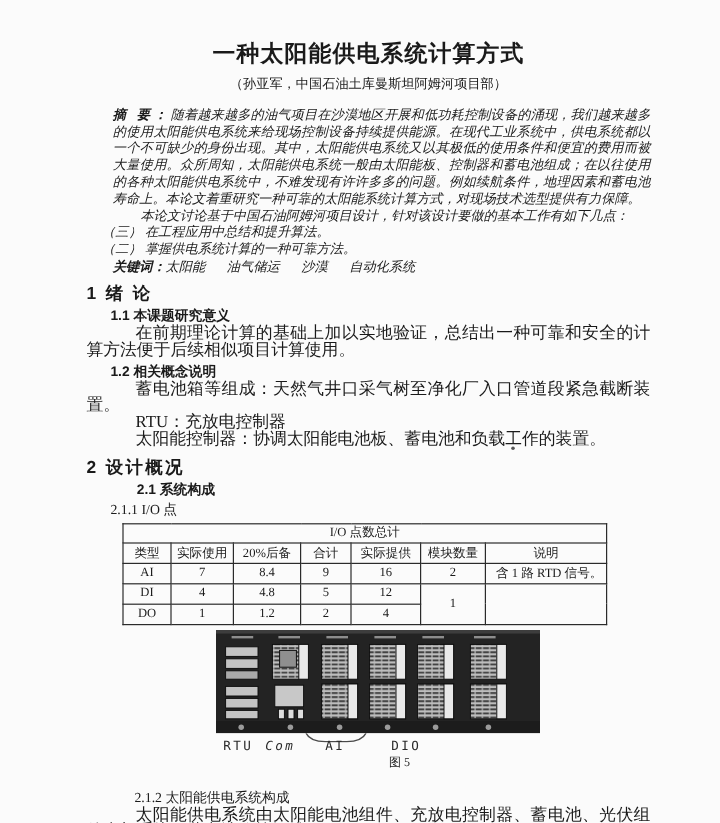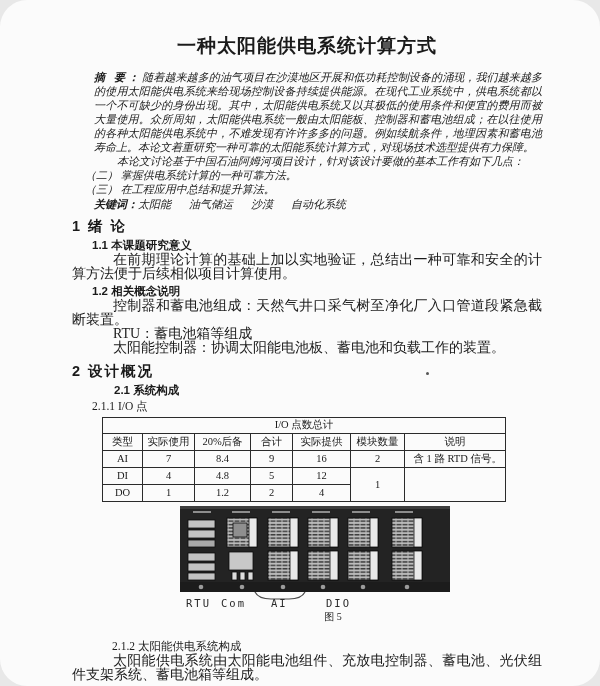--- a/index.html
+++ b/index.html
@@ -1,21 +1,20 @@
 <!DOCTYPE html>
 <html><head>
 <meta charset="utf-8">
 <style>
   html,body{margin:0;padding:0;background:#e8e8e8;}
   .page{
     position:relative;width:600px;height:686px;box-sizing:border-box;
     background:#fbfbfb;color:#1a1a1a;overflow:hidden;
     padding:34px 58px 0 72px;
     font-family:"Liberation Serif","DejaVu Serif",serif;
-    border-radius:27px;
   }
   .title{
     text-align:center;font-family:"Liberation Sans","DejaVu Sans",sans-serif;
     font-weight:bold;font-size:19px;line-height:24px;letter-spacing:1px;
   }
   .author{text-align:center;font-size:11px;line-height:14px;margin-top:5px;}
   p{margin:0;}
   .abstract{
     margin:12px 0 0 22px;font-size:11px;line-height:14px;text-align:justify;
     font-style:italic;
@@ -51,48 +50,49 @@
   .io-table td.note{text-align:right;padding-left:6px;}
   .t-caption{width:404px;margin:1px 0 0 30px;text-align:center;font-size:10px;line-height:12px;}
   .figure{margin:4px 0 16px 108px;width:270px;}
   .photo{display:block;}
   .fig-labels{position:relative;height:18px;}
   .fl{
     position:absolute;top:5px;font-family:"DejaVu Sans Mono","Liberation Mono",monospace;
     font-size:10.5px;letter-spacing:2px;color:#2a2a2a;
   }
   .fl.l-rtu{left:6px;}
-  .fl.l-com{left:41px;}
+  .fl.l-com{left:41px;font-style:italic;}
   .fl.l-ai{left:91px;}
   .fl.l-dio{left:146px;}
   .brace{position:absolute;left:74px;top:0;}
   .f-caption{text-align:center;padding-left:36px;font-size:10px;line-height:12px;margin-top:1px;}
   .speck{position:absolute;left:426px;top:372px;width:3px;height:3px;background:#555;border-radius:50%;}
 </style>
 </head>
 <body>
 
 <div class="page">
 
   <div class="title">一种太阳能供电系统计算方式</div>
+  <div class="author">（孙亚军，中国石油土库曼斯坦阿姆河项目部）</div>
 
   <p class="abstract"><span class="ab-label">摘 要：</span><span>随着越来越多的油气项目在沙漠地区开展和低功耗控制设备的涌现，我们越来越多的使用太阳能供电系统来给现场控制设备持续提供能源。在现代工业系统中，供电系统都以一个不可缺少的身份出现。其中，太阳能供电系统又以其极低的使用条件和便宜的费用而被大量使用。众所周知，太阳能供电系统一般由太阳能板、控制器和蓄电池组成；在以往使用的各种太阳能供电系统中，不难发现有许许多多的问题。例如续航条件，地理因素和蓄电池寿命上。本论文着重研究一种可靠的太阳能系统计算方式，对现场技术选型提供有力保障。</span></p>
 
   <p class="ab-intro">本论文讨论基于中国石油阿姆河项目设计，针对该设计要做的基本工作有如下几点：</p>
+  <p class="ab-point">（三） 在工程应用中总结和提升算法。</p>
   <p class="ab-point">（二） 掌握供电系统计算的一种可靠方法。</p>
-  <p class="ab-point">（三） 在工程应用中总结和提升算法。</p>
 
   <p class="keywords"><span class="kw-label">关键词：</span><span class="kw">太阳能</span><span class="kw">油气储运</span><span class="kw">沙漠</span><span class="kw">自动化系统</span></p>
 
   <div class="h-big">1 绪 论</div>
   <div class="h-mid">1.1 本课题研究意义</div>
   <p class="body ind">在前期理论计算的基础上加以实地验证，总结出一种可靠和安全的计算方法便于后续相似项目计算使用。</p>
   <div class="h-mid">1.2 相关概念说明</div>
-  <p class="body ind">控制器和蓄电池组成：天然气井口采气树至净化厂入口管道段紧急截断装置。</p>
-  <p class="body ind">RTU：蓄电池箱等组成</p>
+  <p class="body ind">蓄电池箱等组成：天然气井口采气树至净化厂入口管道段紧急截断装置。</p>
+  <p class="body ind">RTU：充放电控制器</p>
   <p class="body ind">太阳能控制器：协调太阳能电池板、蓄电池和负载工作的装置。</p>
 
   <div class="h-big">2 设计概况</div>
   <div class="h-mid deep">2.1 系统构成</div>
   <div class="h-sub">2.1.1 I/O 点</div>
 
   <table class="io-table">
     <colgroup>
       <col style="width:40px">
         <col style="width:52px">

